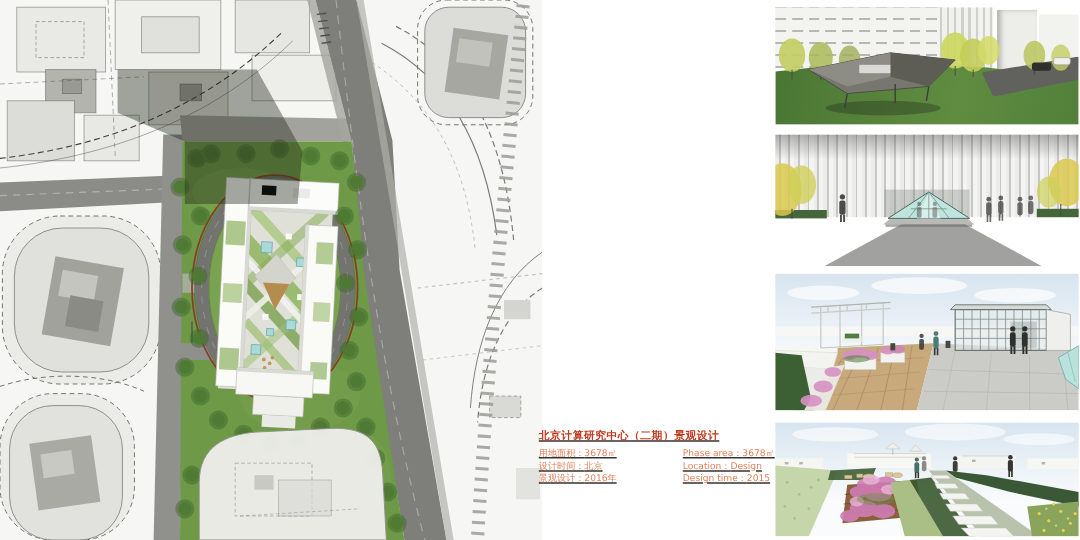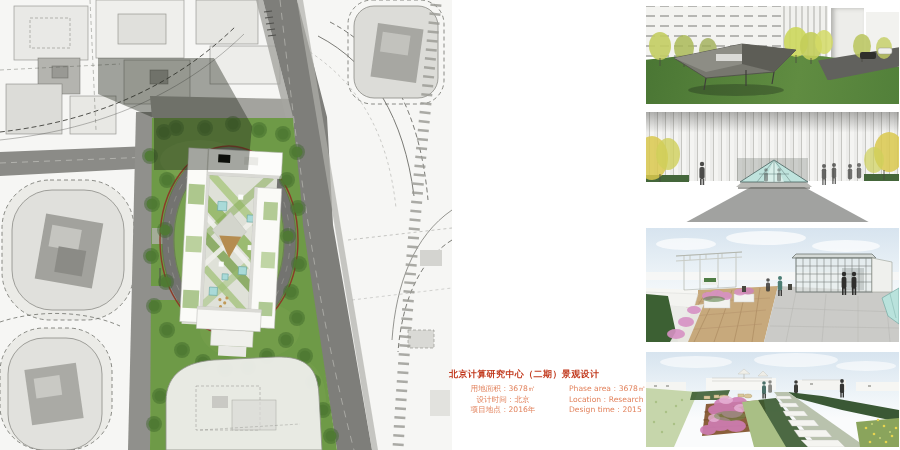--- a/index.html
+++ b/index.html
@@ -4,26 +4,26 @@
 <style>
   html,body{margin:0;padding:0;}
   body{
     width:900px;height:450px;position:relative;overflow:hidden;
     background:#ffffff;font-family:"DejaVu Sans",sans-serif;
   }
   .board{position:absolute;inset:0;}
   
   .plan{position:absolute;left:0;top:0;width:452px;height:450px;}
   
-  .info{position:absolute;left:449px;top:368px;width:208px;}
+  .info{position:absolute;left:449px;top:357px;width:208px;text-decoration:underline;}
   .info .t-cn{font-size:9px;font-weight:bold;color:#c23a1e;letter-spacing:.4px;margin:0 0 3px 0;}
   .info .t-en{font-size:7.6px;color:#e68a62;margin:0 0 6px 0;}
   .info .rows{display:flex;gap:12px;font-size:7.6px;color:#e2825c;}
   .info .col{display:flex;flex-direction:column;line-height:10.5px;}
-  .info .col.left{width:108px;text-align:center;}
+  .info .col.left{width:108px;}
   .info .row span{white-space:nowrap;}
   
   .render{position:absolute;left:646px;width:253px;overflow:hidden;background:#fff;}
   .r1{top:6px;height:98px;}
   .r2{top:112px;height:110px;}
   .r3{top:228px;height:114px;}
   .r4{top:352px;height:95px;}
   .layer{position:absolute;}
   
   .r1-bldg{left:0;top:0;width:55%;height:52%;background:#f3f3f0;
@@ -300,25 +300,25 @@
 
     <polygon points="98,58 214,58 252,126 248,170 154,170 154,118 98,94" fill="#212618" opacity="0.40"></polygon>
   </svg>
 
   <div class="info">
     <div class="t-cn">北京计算研究中心（二期）景观设计</div>
     <div class="rows">
       <div class="col left">
         <div class="row"><span>用地面积：</span><span>3678㎡</span></div>
         <div class="row"><span>设计时间：</span><span>北京</span></div>
-        <div class="row"><span>项目地点：</span><span>2016年</span></div>
+        <div class="row"><span>景观设计：</span><span>2016年</span></div>
       </div>
       <div class="col">
         <div class="row"><span>Phase area：</span><span>3678㎡</span></div>
-        <div class="row"><span>Location：</span><span>Research</span></div>
+        <div class="row"><span>Location：</span><span>Design</span></div>
         <div class="row"><span>Design time：</span><span>2015</span></div>
       </div>
     </div>
   </div>
 
   <div class="render r1" role="img" aria-label="Entry lawn with sculptural signage canopy in front of research building">
     <div class="layer r1-bldg"></div>
     <div class="layer r1-stripe"></div>
     <div class="layer r1-tower"></div>
     <div class="layer r1-far"></div>

